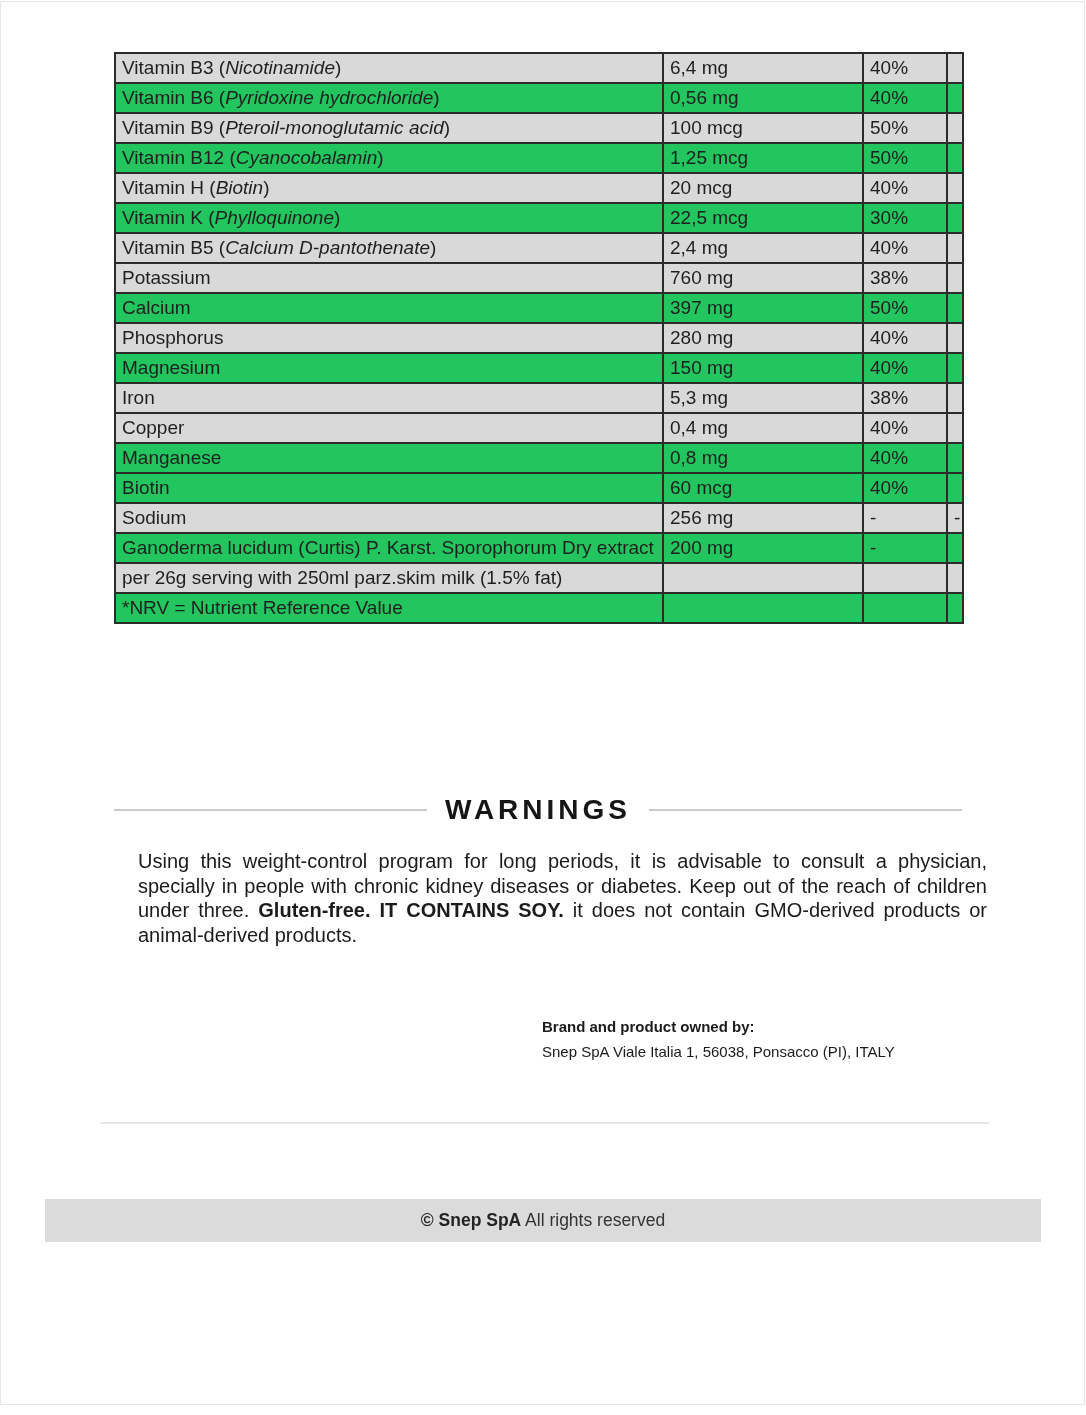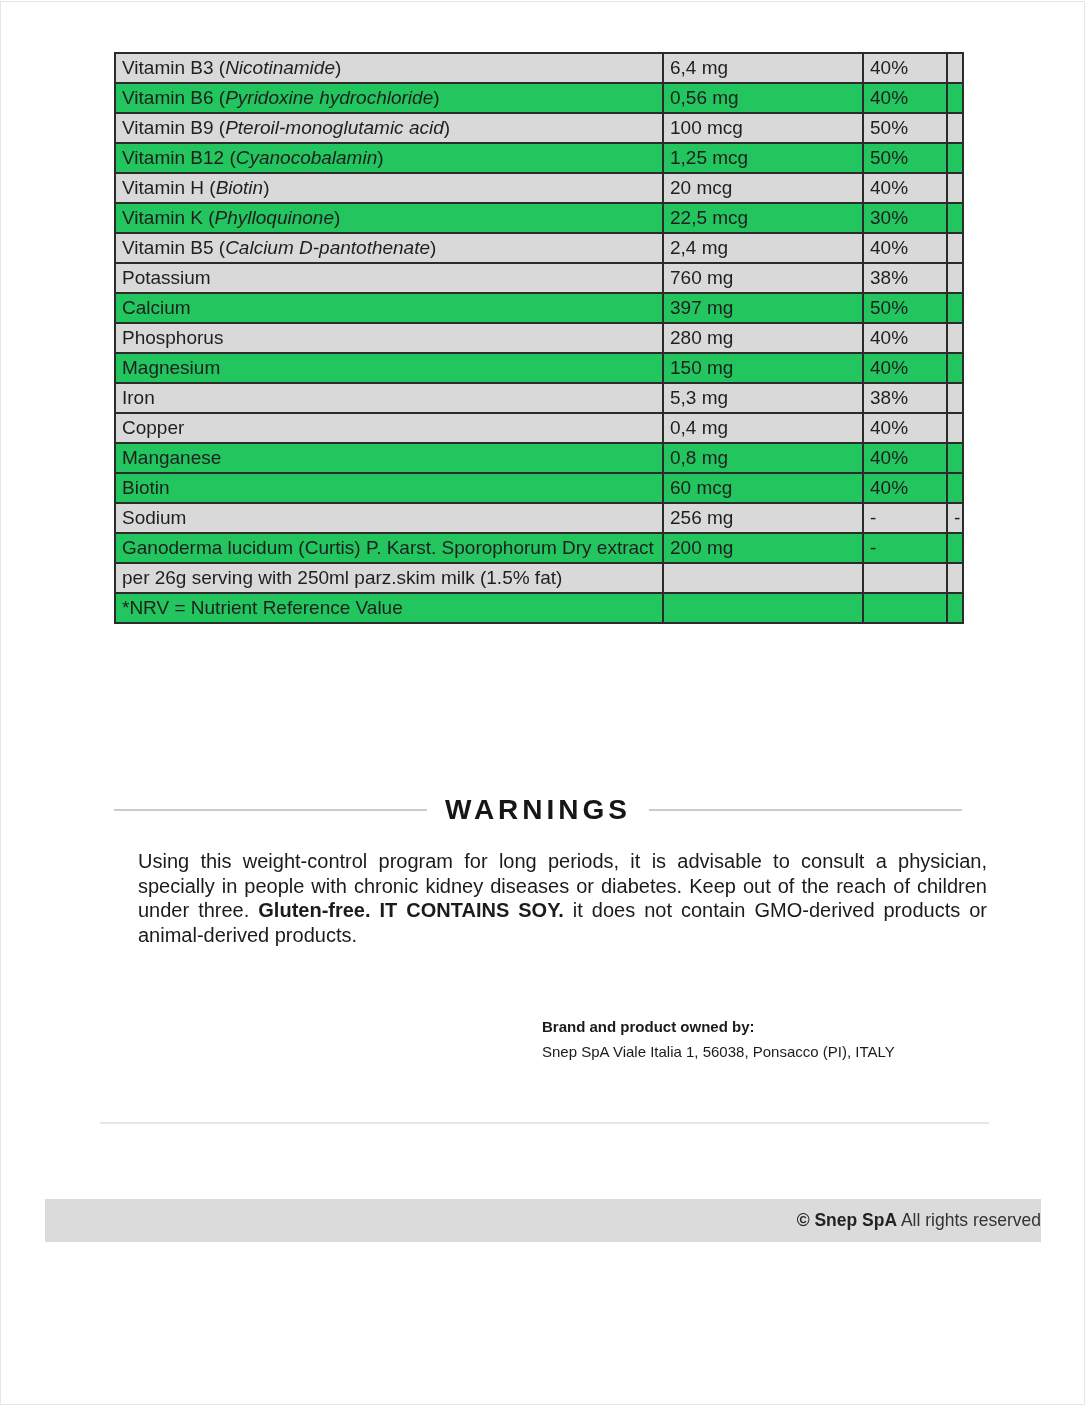--- a/index.html
+++ b/index.html
@@ -71,21 +71,21 @@
 
   
   .divider {
     position: absolute; left: 100px; top: 1122px;
     width: 889px; height: 2px; background: #e6e6e6;
   }
   .footer-bar {
     position: absolute; left: 45px; top: 1199px;
     width: 996px; height: 43px;
     background: #dbdbdb;
-    display: flex; align-items: center; justify-content: flex-end;
+    display: flex; align-items: center; justify-content: center;
   }
   .footer-text { font-size: 17.5px; color: #333333; }
   .footer-text .copy-bold { font-weight: bold; color: #242424; }
 </style>
 </head>
 <body>
 
 <div class="page">
 
   <div class="page-frame"></div>

